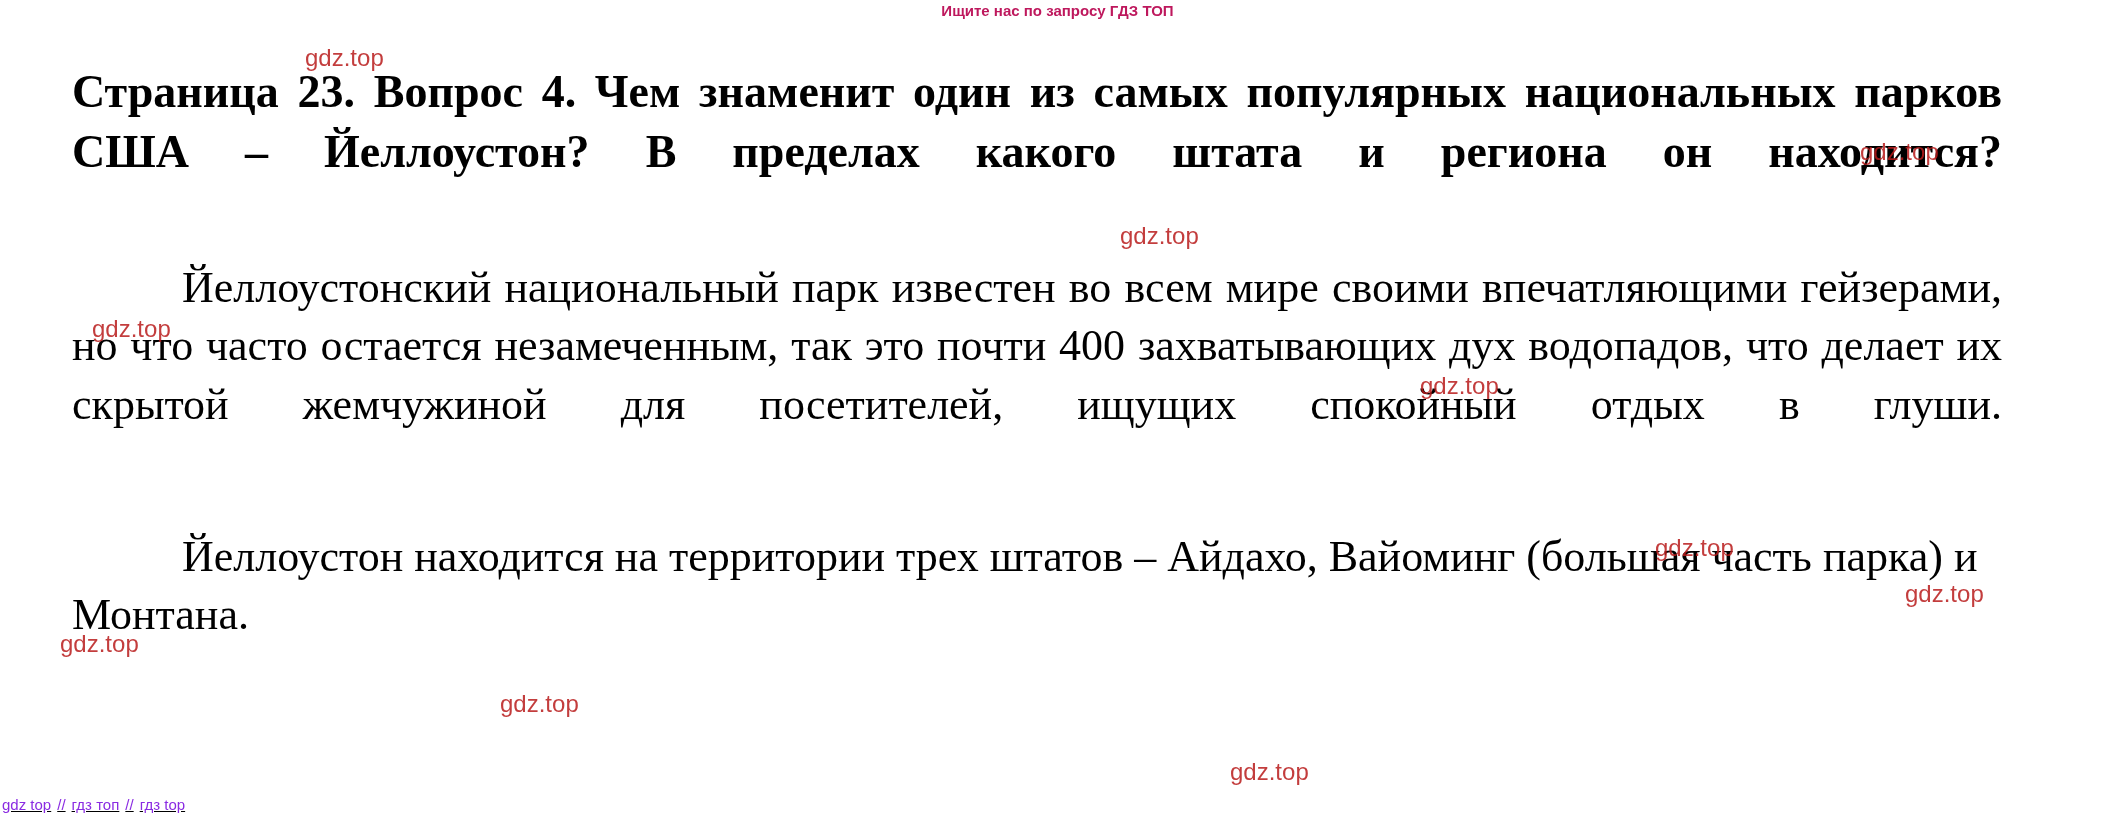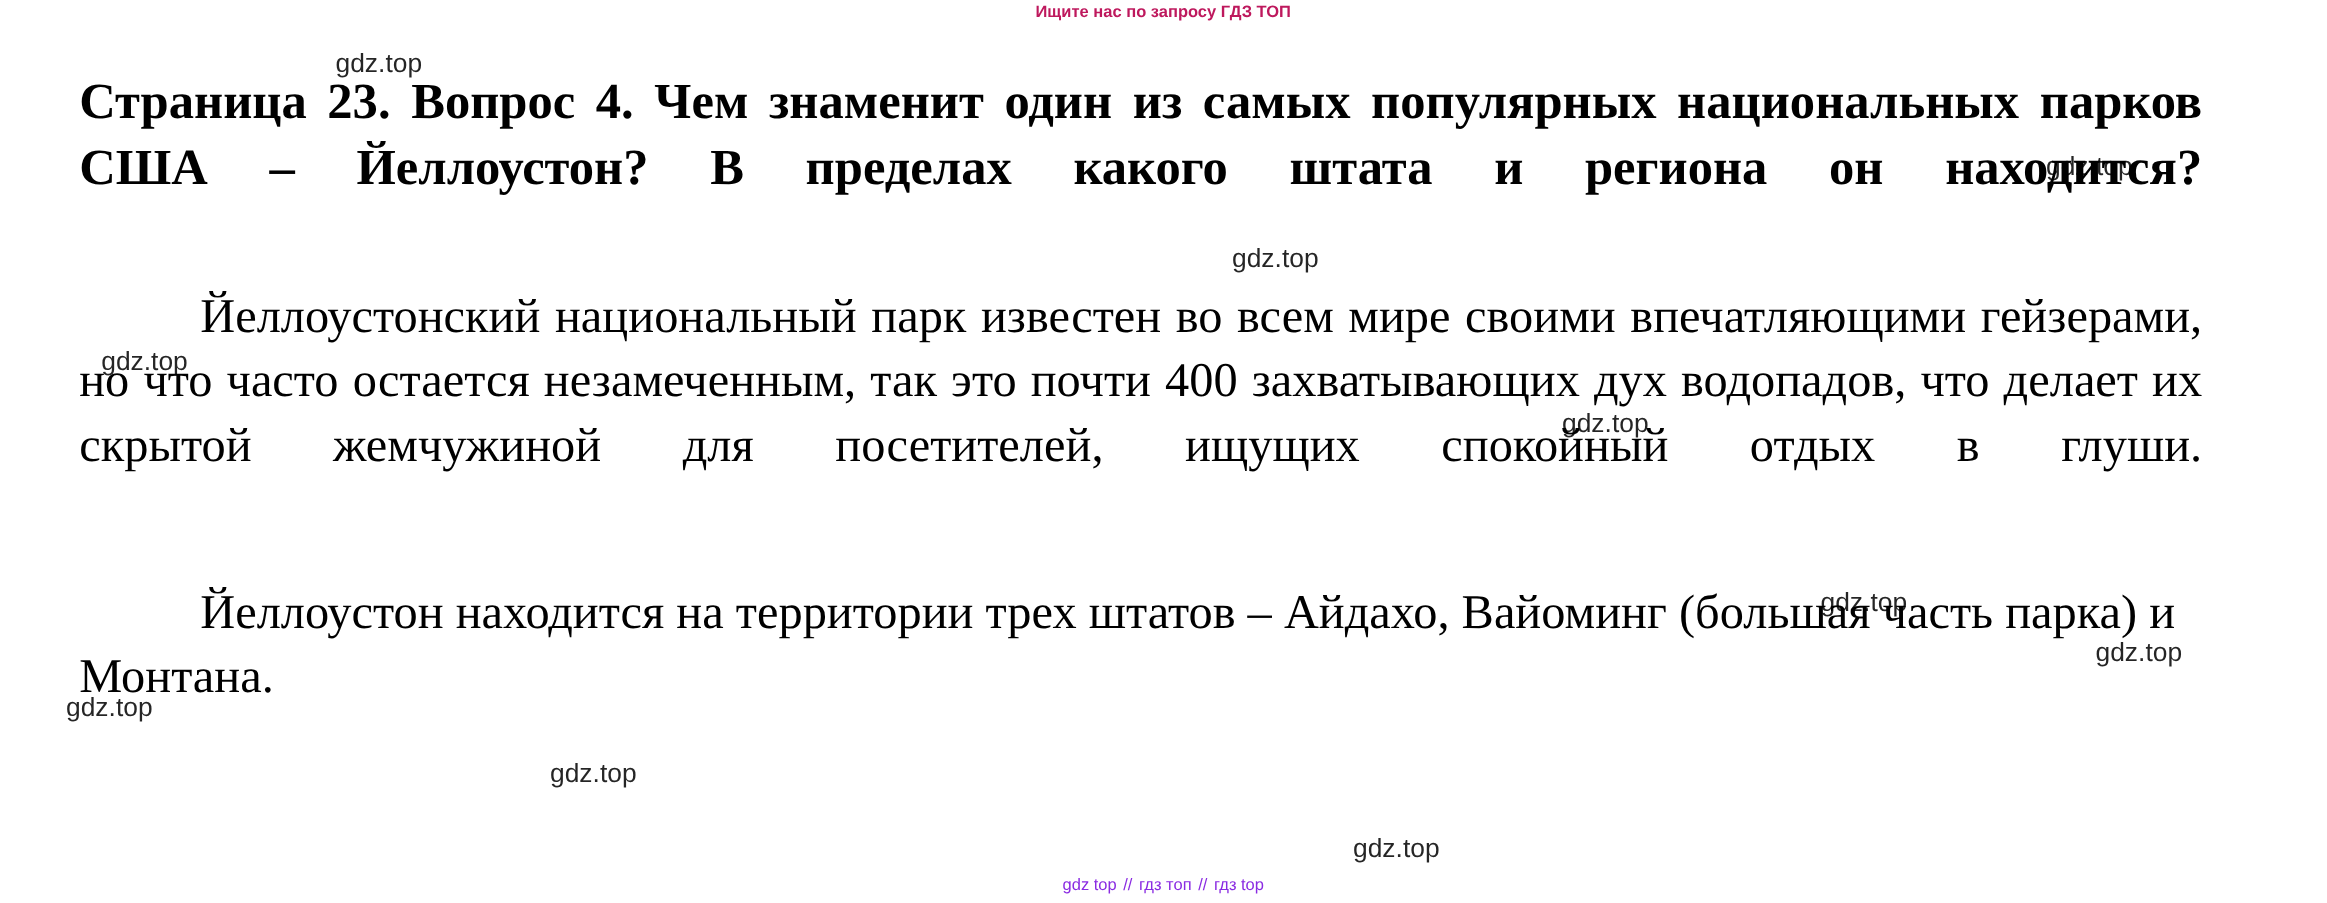--- a/index.html
+++ b/index.html
@@ -76,35 +76,35 @@
     content: "";
     display: inline-block;
     width: 100%;
   }
 
   
   .wm {
     position: absolute;
     font-family: "Liberation Sans", sans-serif;
     font-size: 24px;
-    color: #000000;
+    color: #b91c1c;
     opacity: 0.85;
     white-space: nowrap;
     pointer-events: none;
     text-align: center;
   }
 
   .footer {
     position: absolute;
     bottom: 8px;
     left: 0;
     width: 100%;
-    text-align: center;
     font-family: "Liberation Sans", sans-serif;
     font-size: 15px;
+    text-decoration: underline;
   }
   .footer a, .footer span.flink {
     color: #8a2be2;
     text-decoration: none;
     margin: 0 2px;
   }
   .footer span.sep {
     color: #8a2be2;
     margin: 0 4px;
   }

